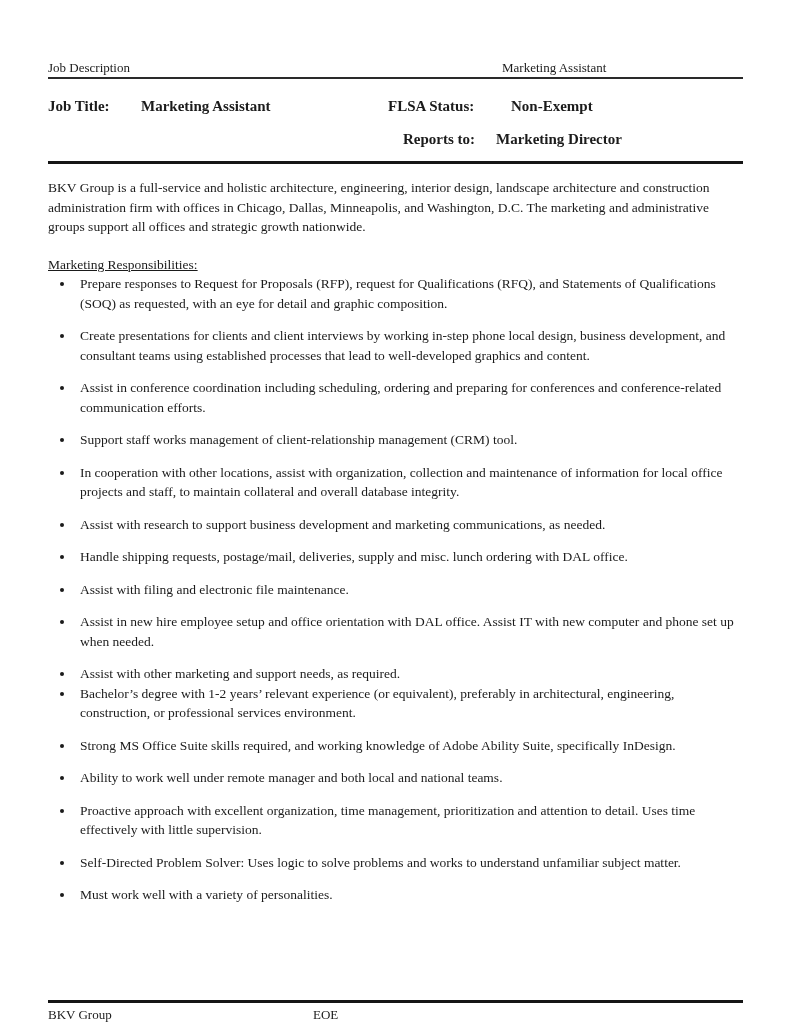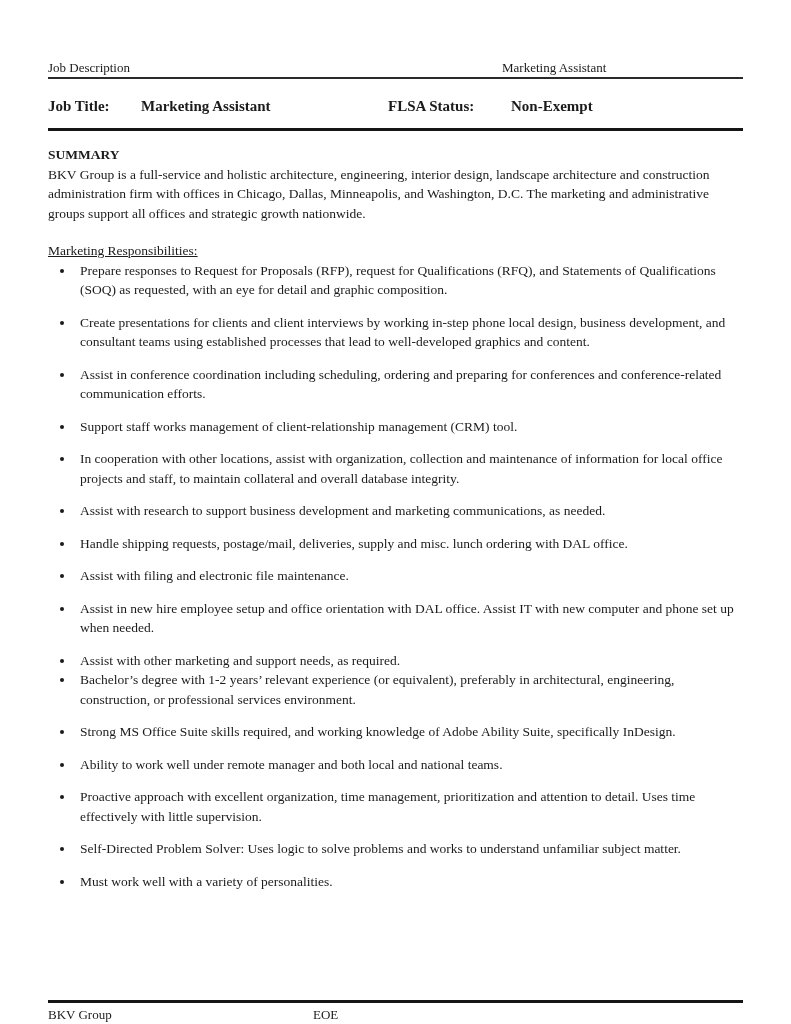--- a/index.html
+++ b/index.html
@@ -93,26 +93,29 @@
       <span class="hdr-right">Marketing Assistant</span>
     </div>
 
     <div class="info-block">
       <div class="info-row">
         <span class="cell-label-1">Job Title:</span>
         <span class="cell-value-1">Marketing Assistant</span>
         <span class="cell-label-2">FLSA Status:</span>
         <span class="cell-value-2">Non-Exempt</span>
       </div>
+      <div class="info-row">
+        <span class="cell-label-1">Reports to:</span>
+        <span class="cell-value-1">Marketing Director</span>
+      </div>
     </div>
 
     <hr class="thick-rule">
 
     <div class="section summary-block">
-      <div class="summary-heading">SUMMARY</div>
       <div class="summary-body">BKV Group is a full-service and holistic architecture, engineering, interior design, landscape architecture and construction administration firm with offices in Chicago, Dallas, Minneapolis, and Washington, D.C. The marketing and administrative groups support all offices and strategic growth nationwide.</div>
     </div>
 
     <div class="section">
       <div class="section-heading">Marketing Responsibilities:</div>
       <ul class="bullet-list">
         <li>Prepare responses to Request for Proposals (RFP), request for Qualifications (RFQ), and Statements of Qualifications (SOQ) as requested, with an eye for detail and graphic composition.</li>
         <li>Create presentations for clients and client interviews by working in-step phone local design, business development, and consultant teams using established processes that lead to well-developed graphics and content.</li>
         <li>Assist in conference coordination including scheduling, ordering and preparing for conferences and conference-related communication efforts.</li>
         <li>Support staff works management of client-relationship management (CRM) tool.</li>

